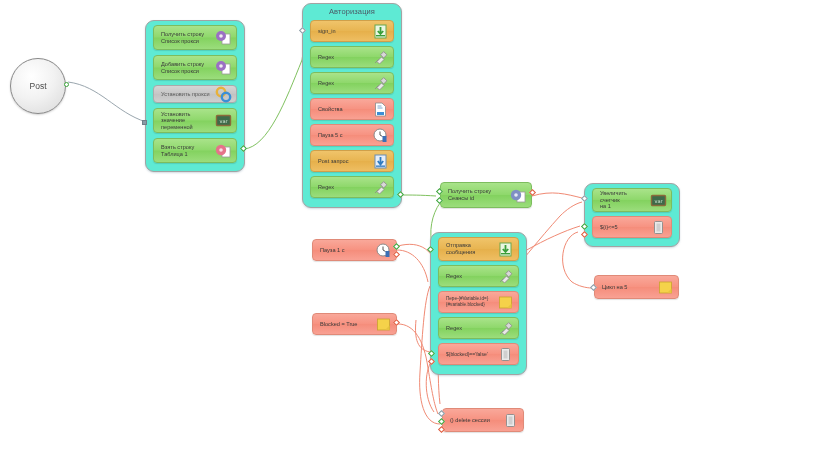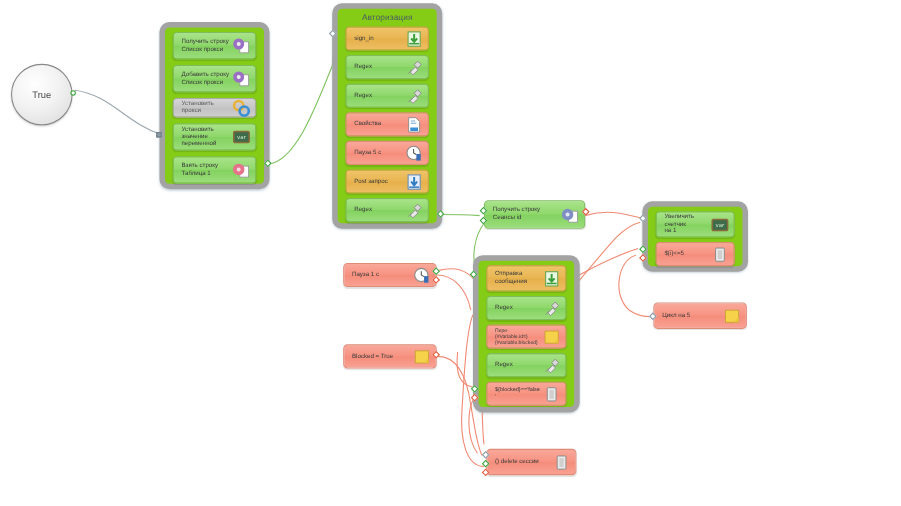--- a/index.html
+++ b/index.html
@@ -17,22 +17,22 @@
   }
   
   #edges{
     position:absolute;left:0;top:0;width:819px;height:460px;
     z-index:1;pointer-events:none;
   }
   
   .group{
     position:absolute;
     z-index:2;
-    background:#84cc16;
-    border:5px solid #a3a3a3;
+    background:#5eead4;
+    border:1px solid #a3a3a3;
     border-radius:9px;
     box-shadow:0 1px 2px rgba(120,150,170,.35);
     box-sizing:border-box;
   }
   .group-title{
     text-align:center;
     font-size:7.5px;
     color:#4a5a66;
     padding-top:3px;
     letter-spacing:.1px;
@@ -128,21 +128,21 @@
     <path d="M 432 360 C 424 372 424 398 434 412" fill="none" stroke="#f08a74" stroke-width="1"></path>
 
     <path d="M 440 424 C 424 424 418 400 420 372 C 422 340 424 300 430 286" fill="none" stroke="#f08a74" stroke-width="1"></path>
 
     <path d="M 430 352 C 418 350 414 340 416 320" fill="none" stroke="#f08a74" stroke-width="1"></path>
 
     <path d="M 580 226 C 548 236 506 260 468 288 C 448 304 436 322 432 340" fill="none" stroke="#f08a74" stroke-width="1"></path>
   </svg>
 
   <div id="start-node" style="left:10px;top:58px;">
-    <span>True</span>
+    <span>Post</span>
   </div>
   <div class="port green" style="left:64px;top:82px;"></div>
 
   <div class="group" style="left:145px;top:20px;width:100px;height:152px;">
     <div class="group-title"></div>
     <div class="group-body" style="padding-top:1px;gap:5px;">
 
       <div class="node green">
         <span class="label">Получить строку
 Список прокси</span>

